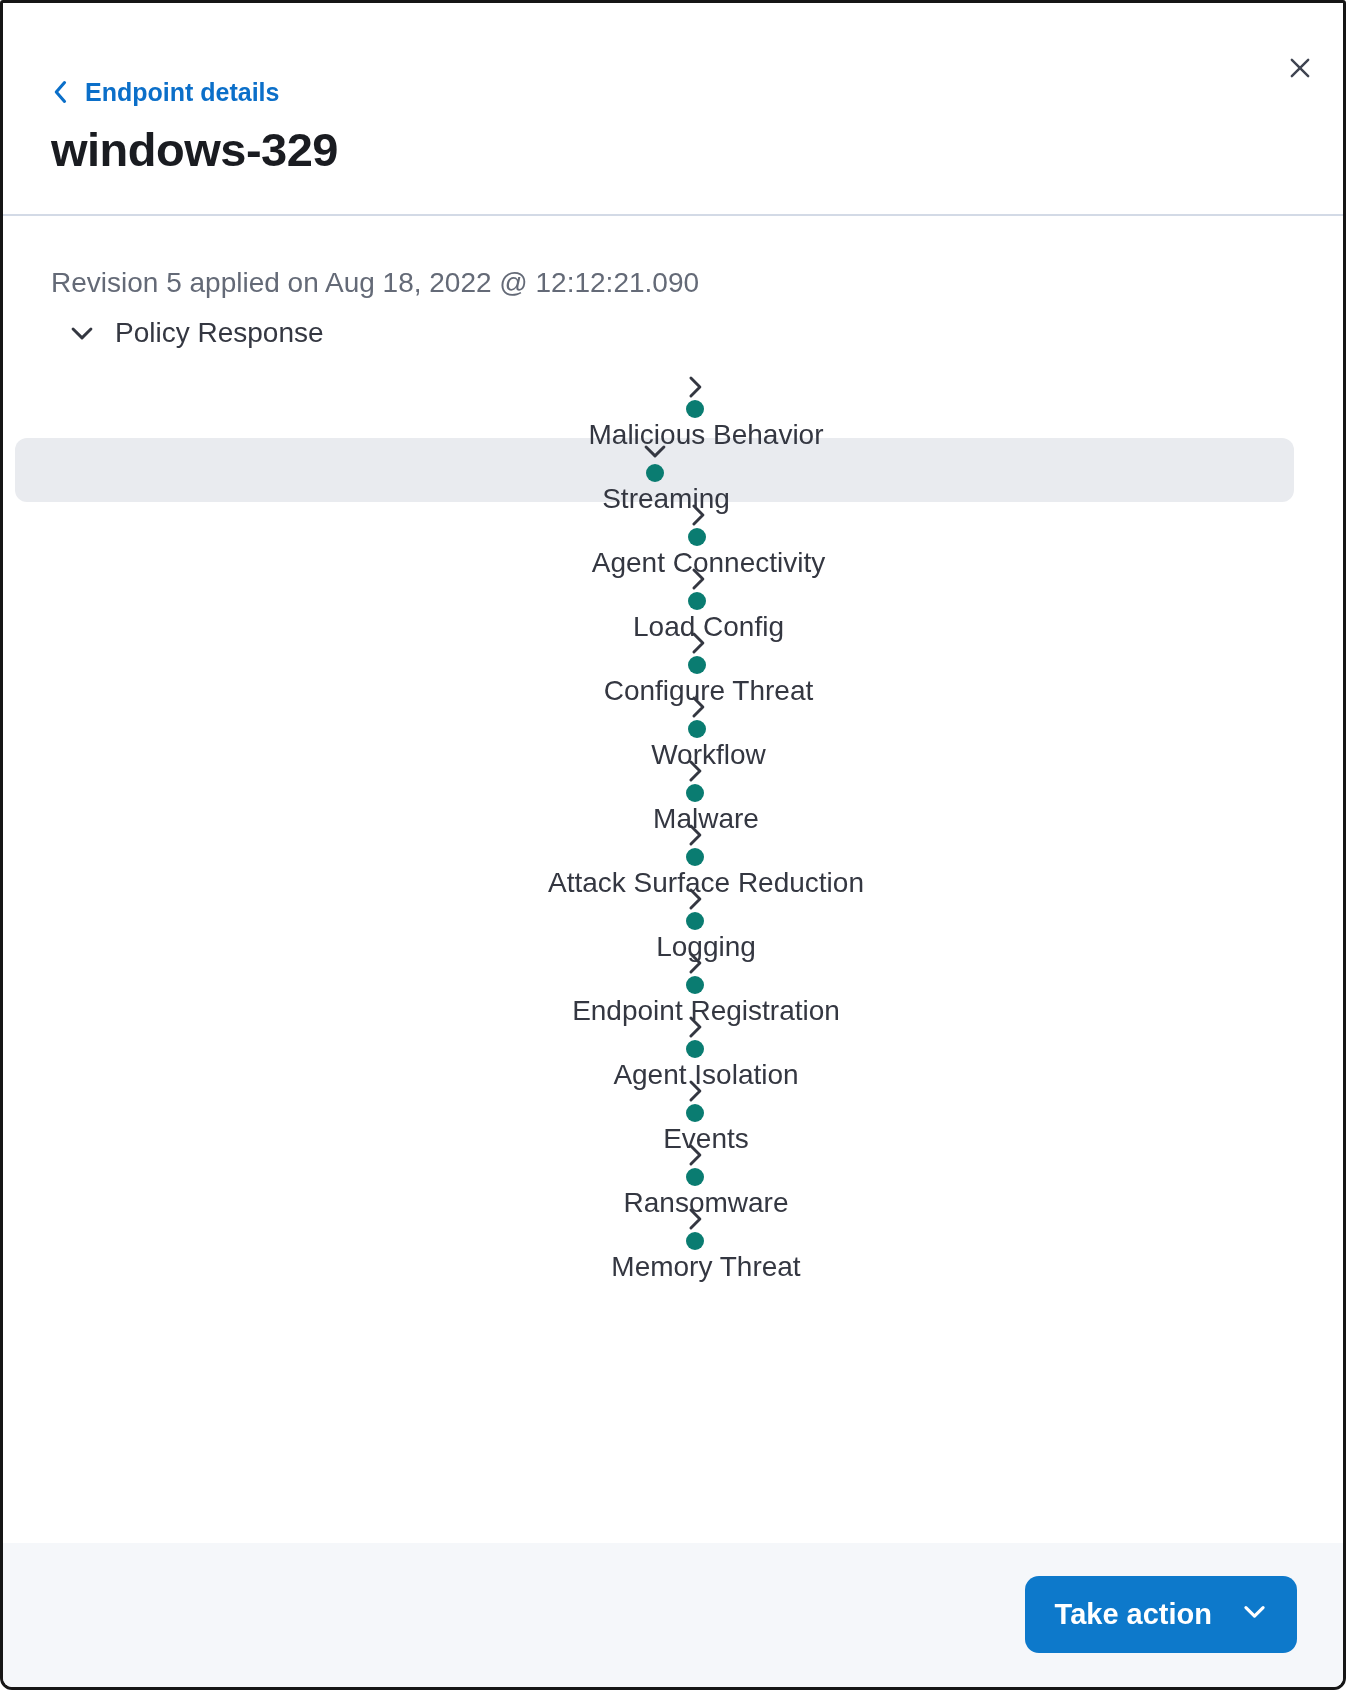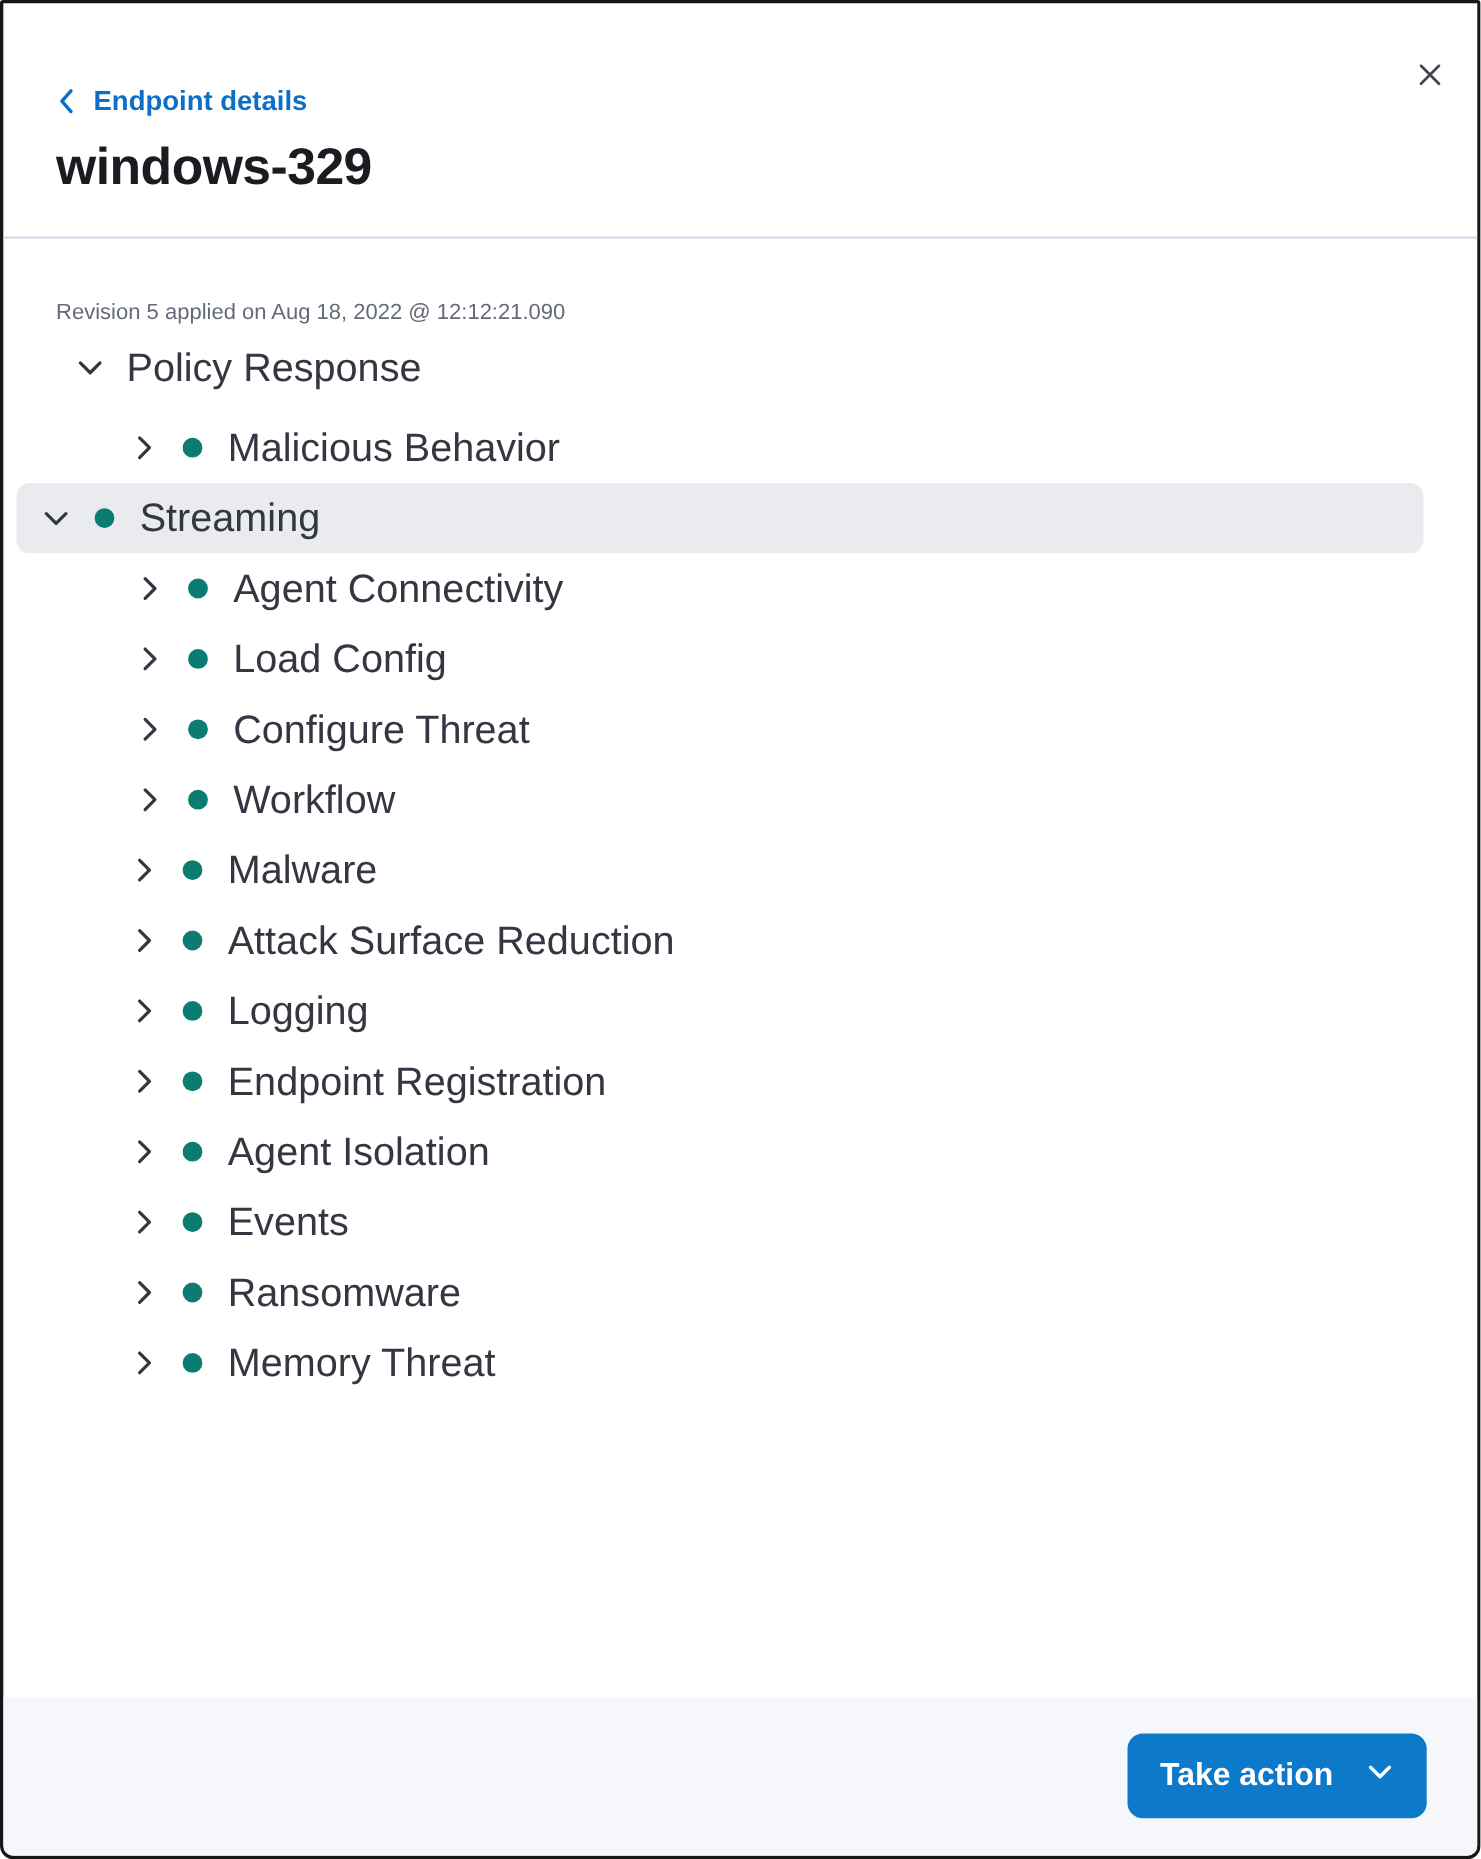--- a/index.html
+++ b/index.html
@@ -34,48 +34,48 @@
     cursor:pointer;background:transparent;border:none;padding:0;
   }
   .divider{
     height:0;border:none;border-top:2px solid #d3dae6;
     margin:37px 0 0 0;
   }
   
   .body{padding:0 0 0 0;}
   .revision{
     margin:50px 48px 0 48px;
-    font-size:20px;line-height:34px;color:#646a77;
+    font-size:28px;line-height:34px;color:#646a77;
   }
   .tree{margin-top:2px;padding-right:49px;}
   .row{
     display:flex;align-items:center;
     height:62px;
   }
   .row.root{padding-left:66px;}
   .row.root .chev{margin-right:20px;}
   .items{margin-top:10px;}
-  .items .row{height:64px;border-radius:12px;}
+  .items .row{height:64px;border-radius:12px;flex-direction:column;}
   .row.lvl1{padding-left:115px;}
   .row.lvl2{padding-left:120px;}
   .row.selected{background:#e9ebef;margin-left:92px;}
   .row.selected.lvl1{padding-left:23px;margin-left:12px;} 
   .chev{
     width:26px;height:26px;flex:0 0 26px;
     display:flex;align-items:center;justify-content:center;
     margin-right:22px;cursor:pointer;
   }
   .dot{
     width:18px;height:18px;flex:0 0 18px;
     border-radius:50%;
     background:#0a7c71;
     margin-right:23px;
   }
   .row .label{
-    font-size:36px;color:#343741;line-height:34px;
+    font-size:28px;color:#343741;line-height:34px;
     white-space:nowrap;
   }
   
   .footer{
     position:absolute;left:0;right:0;bottom:0;
     height:144px;
     background:#f5f7fa;
   }
   .take-action-btn{
     position:absolute;right:46px;bottom:34px;

